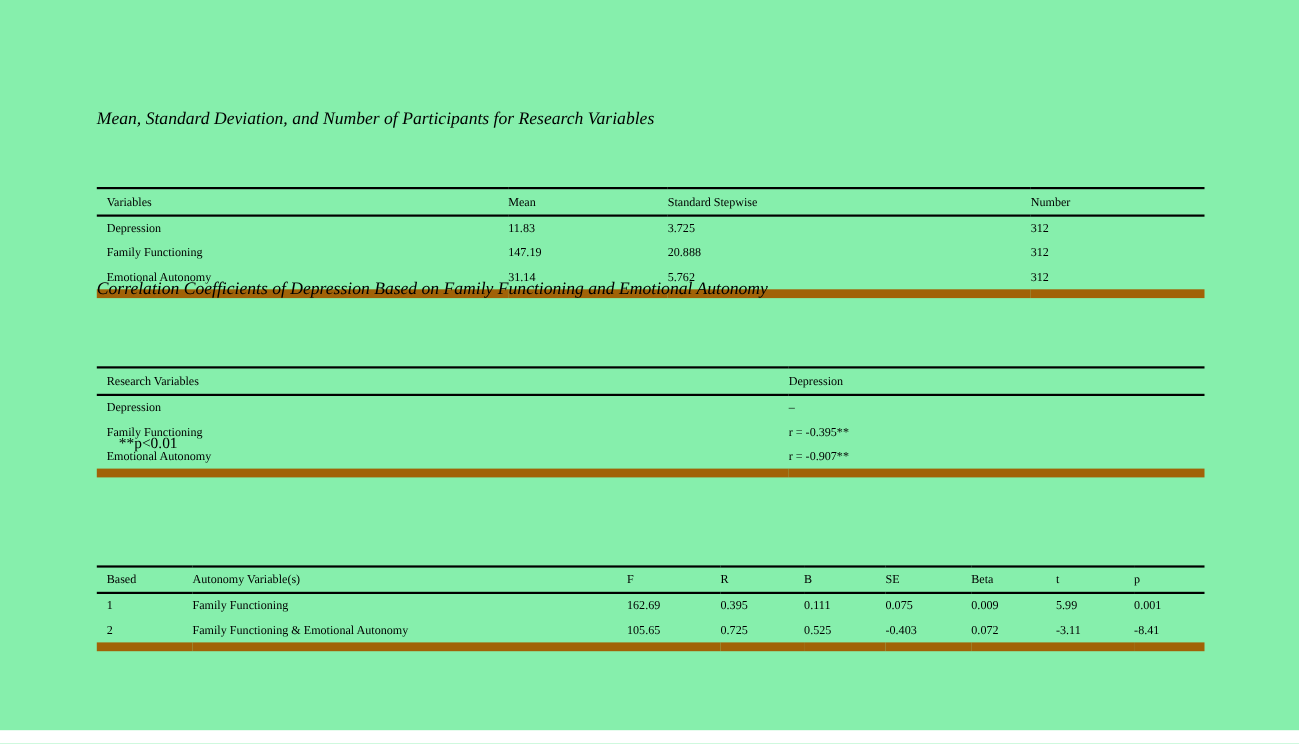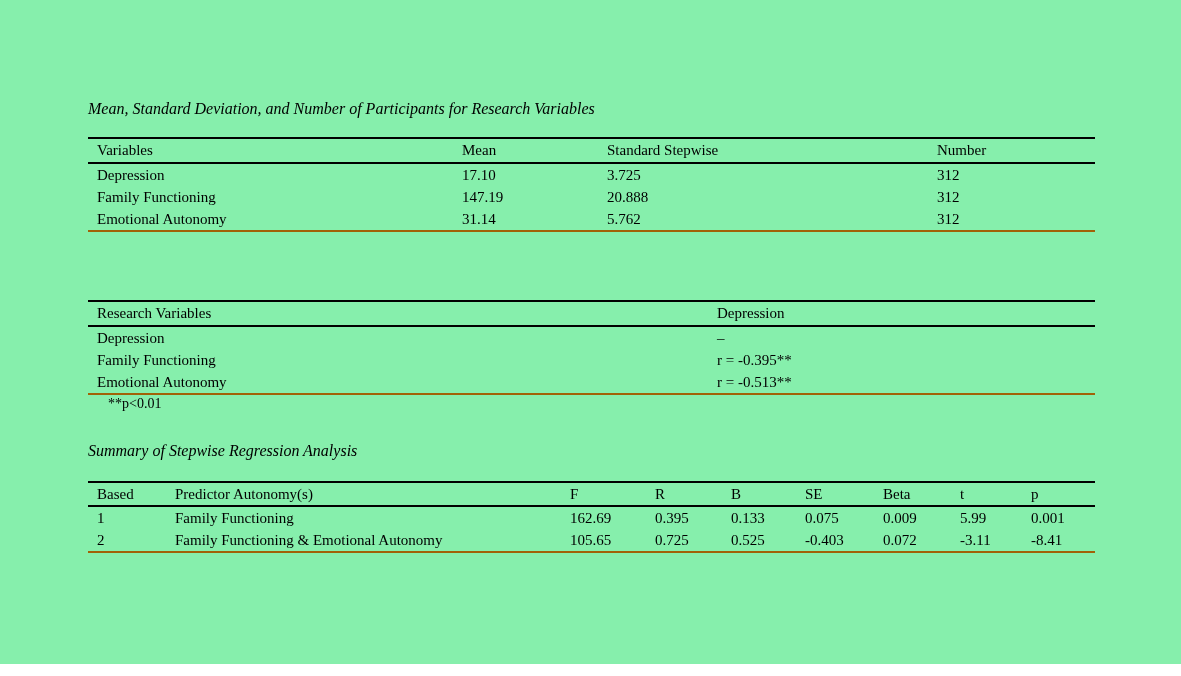--- a/index.html
+++ b/index.html
@@ -19,23 +19,24 @@
     font-size: 16px;
     line-height: 18px;
     white-space: nowrap;
   }
   .apa-table {
     position: absolute;
     left: 88px;
     width: 1007px;
     border-collapse: collapse;
     table-layout: fixed;
-    font-size: 15px;
+    font-size: 11px;
     border-top: 2px solid #000;
-    border-bottom: 2px solid #a16207;
+    border-bottom: 8px solid #a16207;
+    margin-top: 33px;
   }
   .apa-table th, .apa-table td {
     font-weight: normal;
     text-align: left;
     padding: 0;
     white-space: nowrap;
     overflow: visible;
     vertical-align: middle;
   }
   .apa-table th:first-child, .apa-table td:first-child { padding-left: 9px; }
@@ -71,39 +72,40 @@
       <tr>
         <th>Variables</th>
         <th>Mean</th>
         <th>Standard Stepwise</th>
         <th>Number</th>
       </tr>
     </thead>
     <tbody>
       <tr>
         <td>Depression</td>
-        <td>17.10</td>
+        <td>11.83</td>
         <td>3.725</td>
         <td>312</td>
       </tr>
       <tr>
         <td>Family Functioning</td>
         <td>147.19</td>
         <td>20.888</td>
         <td>312</td>
       </tr>
       <tr>
         <td>Emotional Autonomy</td>
         <td>31.14</td>
         <td>5.762</td>
         <td>312</td>
       </tr>
     </tbody>
   </table>
 
+  <div class="caption" style="top:254px">Correlation Coefficients of Depression Based on Family Functioning and Emotional Autonomy</div>
 
   <table class="apa-table" id="table2">
     <colgroup>
       <col style="width:629px">
         <col style="width:378px">
     </colgroup>
     <thead>
       <tr>
         <th>Research Variables</th>
         <th>Depression</th>
@@ -113,61 +115,60 @@
       <tr>
         <td>Depression</td>
         <td>–</td>
       </tr>
       <tr>
         <td>Family Functioning</td>
         <td>r = -0.395**</td>
       </tr>
       <tr>
         <td>Emotional Autonomy</td>
-        <td>r = -0.513**</td>
+        <td>r = -0.907**</td>
       </tr>
     </tbody>
   </table>
 
   <div class="footnote">**p&lt;0.01</div>
 
-  <div class="caption" style="top:442px">Summary of Stepwise Regression Analysis</div>
 
   <table class="apa-table" id="table3">
     <colgroup>
       <col style="width:87px">
         <col style="width:395px">
         <col style="width:85px">
         <col style="width:76px">
       <col style="width:74px">
         <col style="width:78px">
         <col style="width:77px">
         <col style="width:71px">
       <col style="width:64px">
     </colgroup>
     <thead>
       <tr>
         <th>Based</th>
-        <th>Predictor Autonomy(s)</th>
+        <th>Autonomy Variable(s)</th>
         <th>F</th>
         <th>R</th>
         <th>B</th>
         <th>SE</th>
         <th>Beta</th>
         <th>t</th>
         <th>p</th>
       </tr>
     </thead>
     <tbody>
       <tr>
         <td>1</td>
         <td>Family Functioning</td>
         <td>162.69</td>
         <td>0.395</td>
-        <td>0.133</td>
+        <td>0.111</td>
         <td>0.075</td>
         <td>0.009</td>
         <td>5.99</td>
         <td>0.001</td>
       </tr>
       <tr>
         <td>2</td>
         <td>Family Functioning &amp; Emotional Autonomy</td>
         <td>105.65</td>
         <td>0.725</td>

